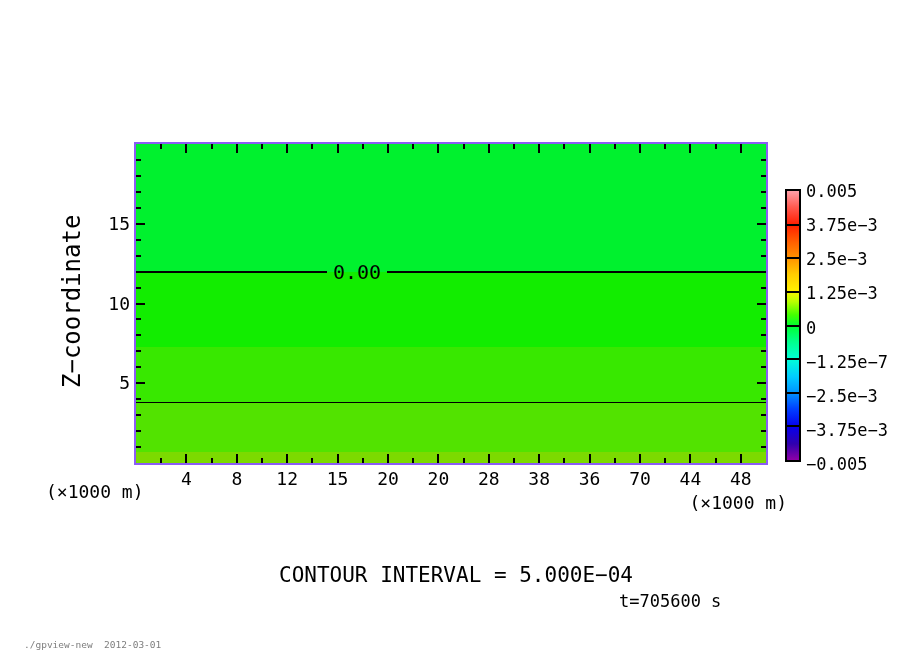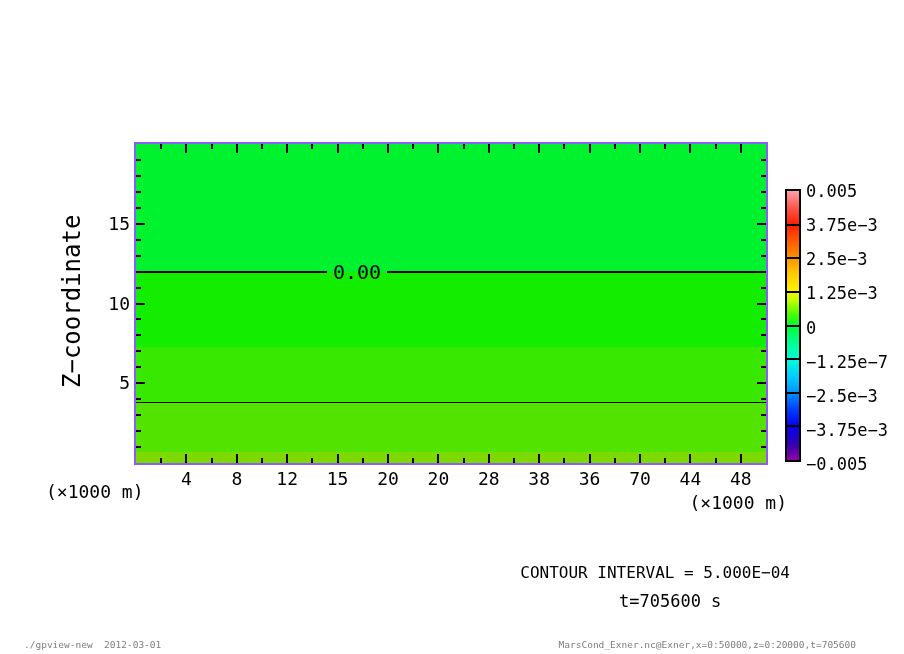--- a/index.html
+++ b/index.html
@@ -9,21 +9,21 @@
   }
   .txt{position:absolute; white-space:pre;}
   .chart-title{left:134px; top:76px; width:634px; font-size:25px; text-align:center;}
   .x-axis-title{left:134px; top:516px; width:634px; font-size:22px; text-align:center;}
   .y-axis-title{
     left:-14px; top:290px; width:170px; height:26px; font-size:24px; text-align:center;
     transform:rotate(-90deg); transform-origin:center center;
   }
   .unit-left{left:46px; top:481px; font-size:18px;}
   .unit-right{left:650px; top:492px; width:137px; font-size:18px; text-align:right;}
-  .contour-interval{left:150px; top:563px; width:640px; font-size:16px; text-align:right;}
+  .contour-interval{left:136px; top:563px; width:640px; font-size:21px; text-align:center;}
   .time-stamp{left:619px; top:591px; font-size:17px;}
   .footer{font-size:9.5px; color:#7d7d7d; top:639px;}
   .footer-left{left:24px;}
   .footer-right{left:556px; width:300px; text-align:right;}
   .plot-area{
     position:absolute; left:134px; top:142px; width:630px; height:319px;
     border:2px solid #8b5cf6; background:#f97316; overflow:hidden;
   }
   .colorbar{
     position:absolute; left:785px; top:189px; width:12px; height:269px;
@@ -145,21 +145,20 @@
       <div style="position: absolute; left: 0px; top: calc(50% - 1px); width: 100%; height: 2px; background: rgb(0, 0, 0);"></div>
       <div style="position: absolute; left: 0px; top: calc(62.5% - 1px); width: 100%; height: 2px; background: rgb(0, 0, 0);"></div>
       <div style="position: absolute; left: 0px; top: calc(75% - 1px); width: 100%; height: 2px; background: rgb(0, 0, 0);"></div>
       <div style="position: absolute; left: 0px; top: calc(87.5% - 1px); width: 100%; height: 2px; background: rgb(0, 0, 0);"></div>
     </div>
 
   <div class="txt contour-interval">CONTOUR INTERVAL = 5.000E−04</div>
   <div class="txt time-stamp">t=705600 s</div>
 
   <div class="txt footer footer-left">./gpview-new  2012-03-01</div>
-  <div class="txt footer footer-right">MarsCond_Exner.nc@Exner,x=0:50000,z=0:20000,t=705600</div>
 <div style="position: absolute; left: 166.4px; top: 468px; width: 40px; font: 18px &quot;DejaVu Sans Mono&quot;, monospace; text-align: center;">4</div>
     <div style="position: absolute; left: 216.8px; top: 468px; width: 40px; font: 18px &quot;DejaVu Sans Mono&quot;, monospace; text-align: center;">8</div>
     <div style="position: absolute; left: 267.2px; top: 468px; width: 40px; font: 18px &quot;DejaVu Sans Mono&quot;, monospace; text-align: center;">12</div>
     <div style="position: absolute; left: 317.6px; top: 468px; width: 40px; font: 18px &quot;DejaVu Sans Mono&quot;, monospace; text-align: center;">15</div>
     <div style="position: absolute; left: 368px; top: 468px; width: 40px; font: 18px &quot;DejaVu Sans Mono&quot;, monospace; text-align: center;">20</div>
     <div style="position: absolute; left: 418.4px; top: 468px; width: 40px; font: 18px &quot;DejaVu Sans Mono&quot;, monospace; text-align: center;">20</div>
     <div style="position: absolute; left: 468.8px; top: 468px; width: 40px; font: 18px &quot;DejaVu Sans Mono&quot;, monospace; text-align: center;">28</div>
     <div style="position: absolute; left: 519.2px; top: 468px; width: 40px; font: 18px &quot;DejaVu Sans Mono&quot;, monospace; text-align: center;">38</div>
     <div style="position: absolute; left: 569.6px; top: 468px; width: 40px; font: 18px &quot;DejaVu Sans Mono&quot;, monospace; text-align: center;">36</div>
     <div style="position: absolute; left: 620px; top: 468px; width: 40px; font: 18px &quot;DejaVu Sans Mono&quot;, monospace; text-align: center;">70</div>

